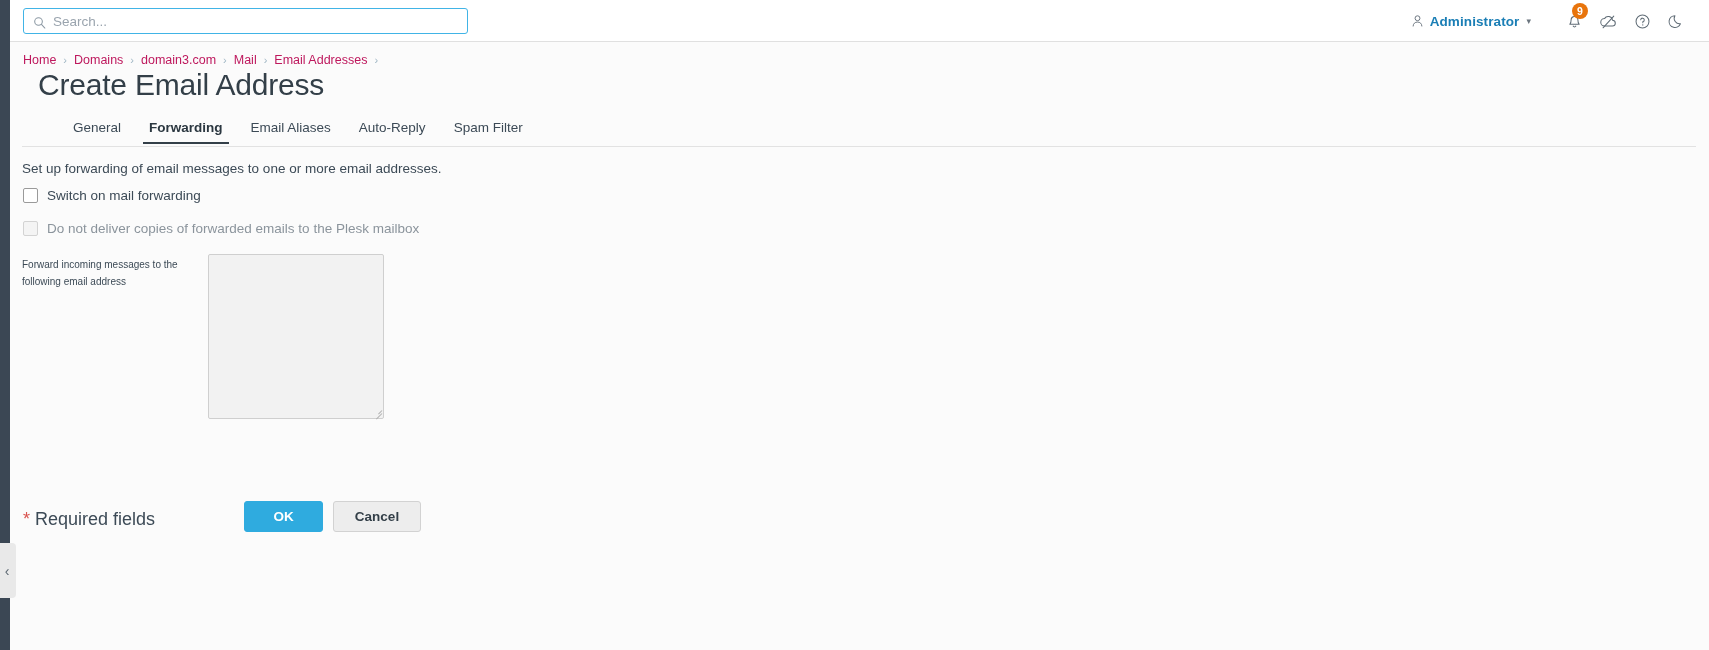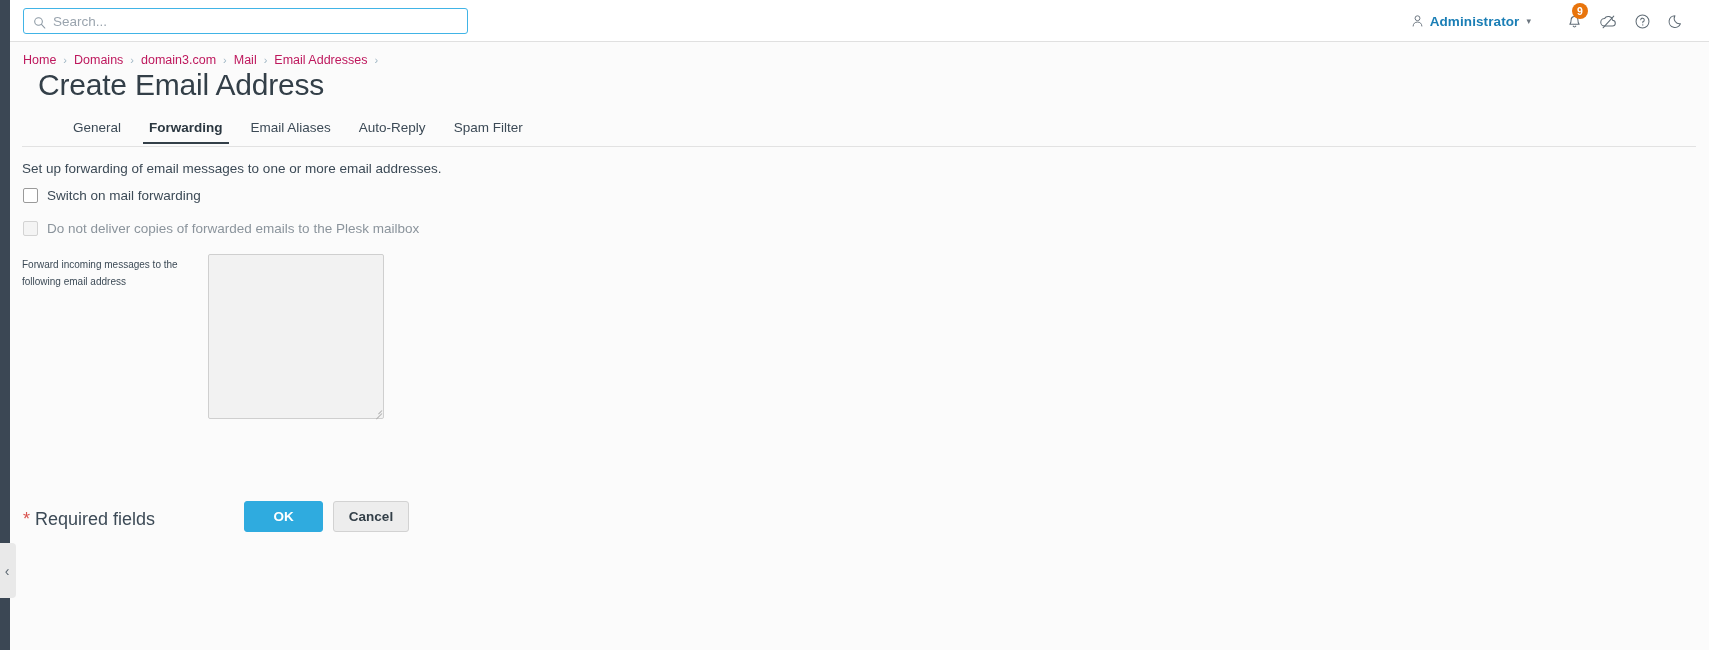--- a/index.html
+++ b/index.html
@@ -350,21 +350,21 @@
   }
   .btn-ok {
     left: 186px;
     width: 79px;
     background: #2fabdf;
     border: 1px solid #2fabdf;
     color: #ffffff;
   }
   .btn-cancel {
     left: 275px;
-    width: 76px;
+    width: 88px;
     background: #ededed;
     border: 1px solid #d2d2d2;
     color: #333f48;
   }
 
   .btn-row-wrap { position: absolute; left: 0; top: 4px; width: 600px; height: 32px; margin-left: 48px; }
 </style>
 </head>
 <body>
 

